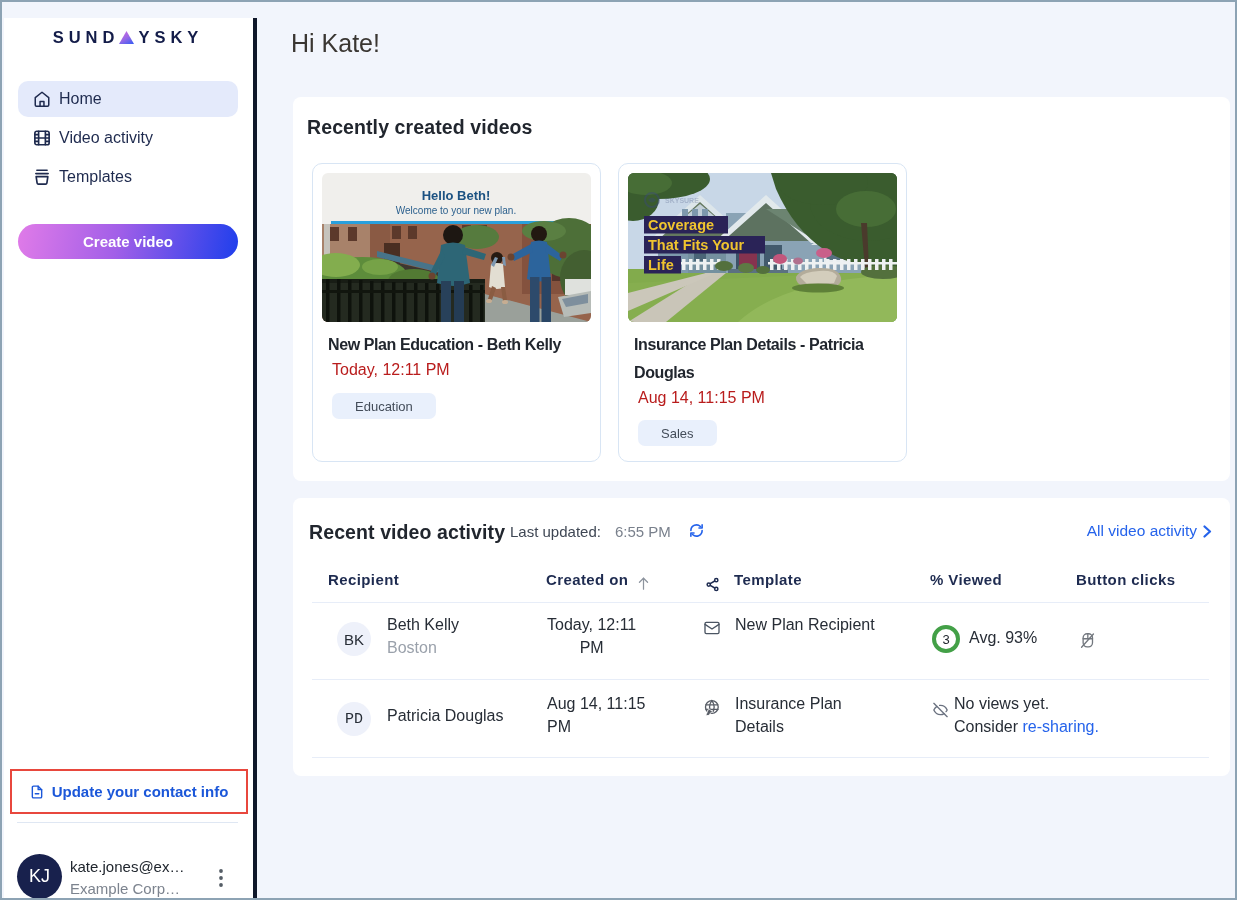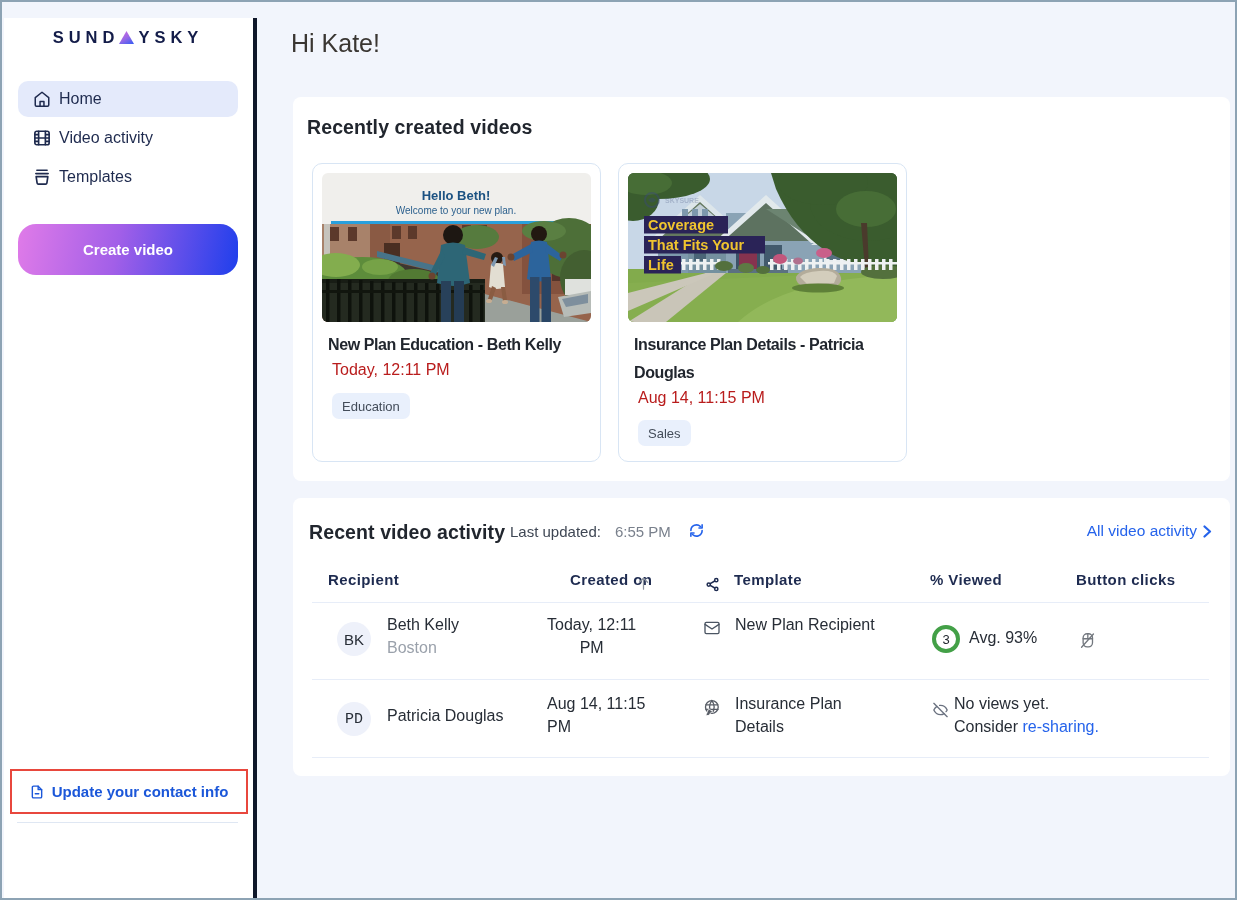--- a/index.html
+++ b/index.html
@@ -9,21 +9,21 @@
 .abs { position:absolute; }
 
 
 .sidebar { position:absolute; left:2px; top:16px; width:253px; height:896px; background:#ffffff; border-right:4px solid #0f172a; }
 .logo { position:absolute; left:0; top:10px; width:253px; display:flex; justify-content:center; align-items:center; padding-right:5px; }
 .logo .lt { font-size:16.5px; font-weight:700; letter-spacing:5px; color:#131c49; }
 .logo svg { margin:0 4px 0 0; }
 .nav-item { position:absolute; left:14px; width:220px; height:36px; border-radius:10px; display:flex; align-items:center; color:#1e2a4e; font-size:16px; }
 .nav-item svg { margin:0 8px 0 15px; flex:none; }
 .nav-item.active { background:#e4eafb; }
-.btn-create { position:absolute; left:14px; top:206px; width:220px; height:51px; border-radius:18px; background:linear-gradient(100deg,#e07be8 0%,#a25fe8 45%,#1f3fec 100%); color:#fff; font-weight:700; font-size:15px; display:flex; align-items:center; justify-content:center; }
+.btn-create { position:absolute; left:14px; top:206px; width:220px; height:35px; border-radius:18px; background:linear-gradient(100deg,#e07be8 0%,#a25fe8 45%,#1f3fec 100%); color:#fff; font-weight:700; font-size:15px; display:flex; align-items:center; justify-content:center; }
 .contact-box { position:absolute; left:6px; top:751px; width:238px; height:45px; border:2px solid #e8473d; display:flex; align-items:center; justify-content:center; color:#1b57d9; font-weight:700; font-size:15px; }
 .contact-box svg { margin-right:8px; }
 .sb-divider { position:absolute; left:13px; top:804px; width:221px; height:1px; background:#dfe7f3; }
 .user { position:absolute; left:13px; top:836px; width:228px; height:46px; }
 .user .av { position:absolute; left:0; top:0; width:45px; height:45px; border-radius:50%; background:#18214d; color:#fff; font-size:18px; display:flex; align-items:center; justify-content:center; }
 .user .em { position:absolute; left:53px; top:4px; font-size:15px; color:#20262e; }
 .user .co { position:absolute; left:53px; top:26px; font-size:15px; color:#7c838e; }
 .kebab { position:absolute; left:202px; top:15px; color:#555d66; }
 
 
@@ -36,21 +36,21 @@
 
 .vcard { position:absolute; top:66px; width:289px; height:299px; border:1px solid #d8e5f4; border-radius:10px; background:#fff; }
 .vcard.a { left:19px; }
 .vcard.b { left:325px; }
 .vthumb { position:absolute; left:9px; top:9px; width:269px; height:149px; border-radius:6px; overflow:hidden; }
 .vtitle { position:absolute; left:15px; top:167px; width:268px; font-size:16px; font-weight:700; color:#21262e; line-height:28px; letter-spacing:-0.4px; }
 .vcard.a .vtitle { white-space:nowrap; }
 .vdate { position:absolute; left:19px; font-size:16px; color:#b91c1c; }
 .vcard.a .vdate { top:197px; }
 .vcard.b .vdate { top:225px; }
-.vtag { position:absolute; left:19px; height:26px; border-radius:7px; background:#e9f0fc; color:#434c59; font-size:13px; display:flex; align-items:center; padding:0 10px; }
+.vtag { position:absolute; left:19px; height:26px; border-radius:7px; background:#e9f0fc; color:#434c59; font-size:13px; display:flex; align-items:center; padding:0 23px; }
 .vcard.a .vtag { top:229px; }
 .vcard.b .vtag { top:256px; }
 
 
 .act-head { position:absolute; left:16px; top:23px; }
 .lu { position:absolute; left:217px; top:25px; font-size:15px; color:#3f4754; }
 .tm { position:absolute; left:322px; top:25px; font-size:15px; color:#79808c; }
 .refresh { position:absolute; left:396px; top:25px; }
 .all-link { position:absolute; right:18px; top:24px; font-size:15.5px; color:#2563eb; display:flex; align-items:center; }
 .all-link svg { margin-left:6px; }
@@ -107,20 +107,30 @@
     <div class="btn-create">Create video</div>
     <div class="contact-box">
       <svg width="14" height="16" viewBox="0 0 24 24" fill="none" stroke="#1b57d9" stroke-width="2.4" stroke-linecap="round" stroke-linejoin="round">
           <path d="M14 2H6a2 2 0 0 0-2 2v16a2 2 0 0 0 2 2h12a2 2 0 0 0 2-2V8Z"></path>
           <path d="M14 2v6h6"></path>
           <path d="M9 15h6"></path>
         </svg>
       Update your contact info
     </div>
     <div class="sb-divider"></div>
+    <div class="user">
+      <div class="av">KJ</div>
+      <div class="em">kate.jones@ex…</div>
+      <div class="co">Example Corp…</div>
+      <svg class="kebab" width="4" height="18" viewBox="0 0 4 18" fill="#555d66">
+          <circle cx="2" cy="2" r="1.9"></circle>
+          <circle cx="2" cy="9" r="1.9"></circle>
+          <circle cx="2" cy="16" r="1.9"></circle>
+        </svg>
+    </div>
   </div>
 
   <div class="h1">Hi Kate!</div>
 
   <div class="card card1">
     <h2>Recently created videos</h2>
     <div class="vcard a">
       <div class="vthumb"><svg width="269" height="149" viewBox="0 0 269 149">
         <rect x="0" y="0" width="269" height="149" fill="#f0efec"></rect>
         <text x="134" y="27" font-size="13" font-weight="bold" fill="#1c5282" text-anchor="middle" font-family="Liberation Sans, sans-serif">Hello Beth!</text>
@@ -341,21 +351,21 @@
         <path d="M3 21v-5h5"></path>
       </svg>
     <div class="all-link">All video activity
       <svg width="9" height="13" viewBox="0 0 9 13" fill="none" stroke="#2563eb" stroke-width="2.2" stroke-linecap="round" stroke-linejoin="round">
           <path d="M1.5 1.5 7 6.5 1.5 11.5"></path>
         </svg>
     </div>
   </div>
 
   <div class="th" style="left:326px;">Recipient</div>
-  <div class="th" style="left:568px;text-align:center;">Created on</div>
+  <div class="th" style="left:544px;text-align:center;">Created on</div>
   <svg class="abs" style="left:634px; top:573px;" width="15" height="17" viewBox="0 0 24 24" fill="none" stroke="#8d949e" stroke-width="2" stroke-linecap="round" stroke-linejoin="round">
       <path d="M12 21V3.5"></path>
       <path d="m5.5 10 6.5-6.5 6.5 6.5"></path>
     </svg>
   <svg class="abs" style="left:703px; top:575px;" width="15" height="15" viewBox="0 0 24 24" fill="none" stroke="#1e2b50" stroke-width="2.4" stroke-linecap="round" stroke-linejoin="round">
       <circle cx="18" cy="5" r="2.6"></circle>
       <circle cx="6" cy="12" r="2.6"></circle>
       <circle cx="18" cy="19" r="2.6"></circle>
       <path d="m8.4 13.3 7.2 4.3m0-11.2L8.4 10.7"></path>
     </svg>

